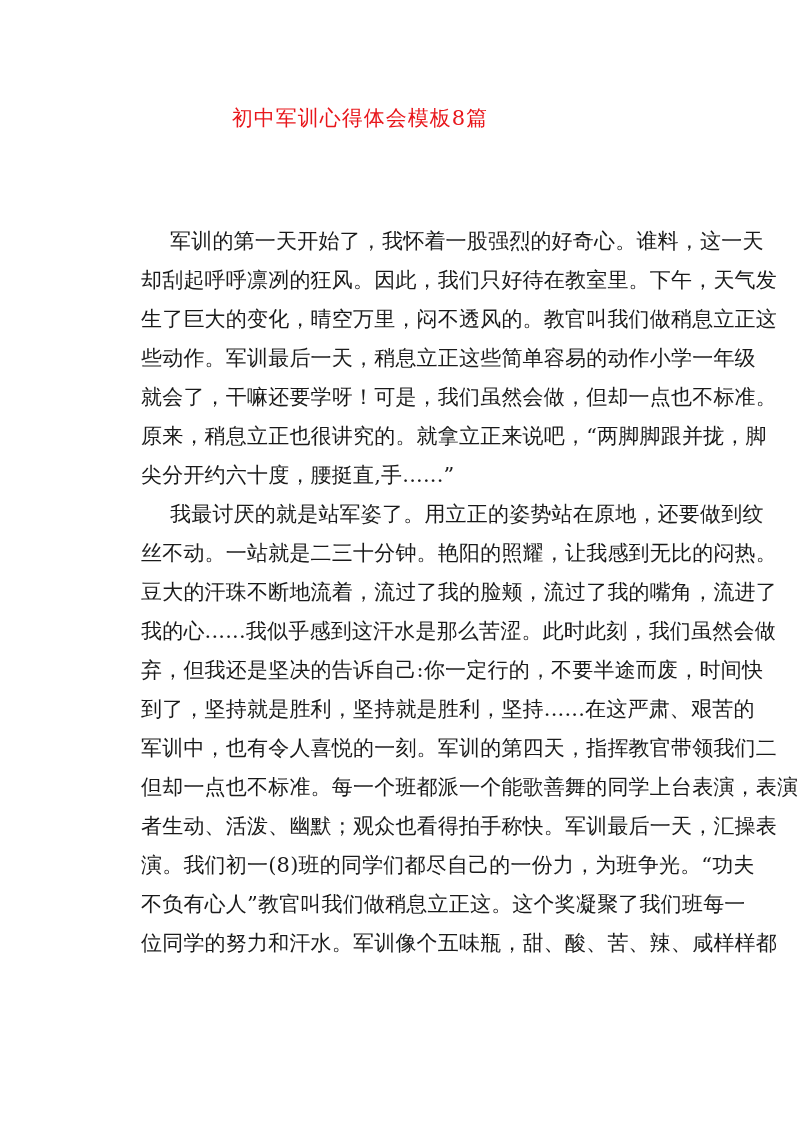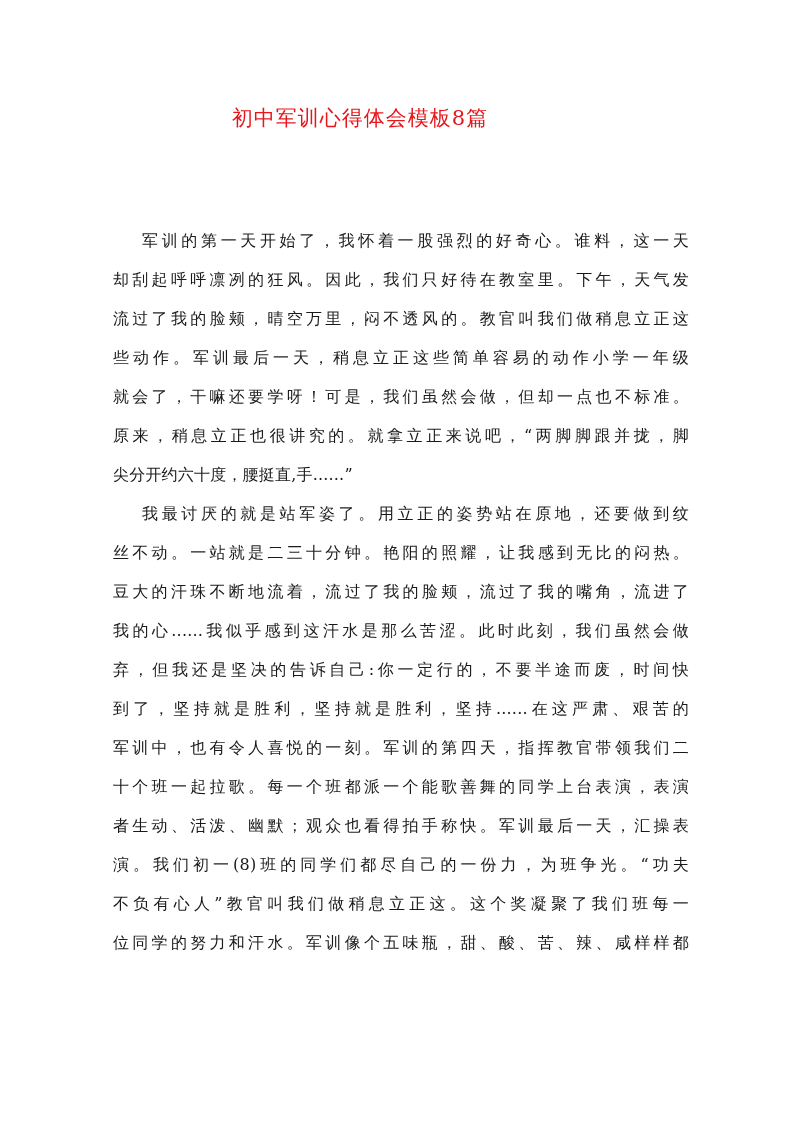--- a/index.html
+++ b/index.html
@@ -1,47 +1,47 @@
 <!DOCTYPE html>
 <html><head>
 <meta charset="utf-8">
 <style>
   html, body { margin: 0; padding: 0; background: #ffffff; }
   body { width: 800px; height: 1131px; position: relative; overflow: hidden;
          font-family: "DejaVu Serif", "Liberation Serif", serif; color: #1a1a1a; }
   .title { position: absolute; left: 0; top: 104px; width: 720px; text-align: center;
            font-size: 21px; color: #e8161b; letter-spacing: 1px; line-height: 28px; }
   .body-text { position: absolute; left: 113px; top: 226px; width: 576px; }
-  .line { height: 39px; line-height: 30px; font-size: 16px; white-space: nowrap;
-          text-align: justify; text-align-last: justify; letter-spacing: 0.2px; }
+  .line { height: 39px; line-height: 30px; font-size: 21px; white-space: nowrap;
+          text-align: justify; text-align-last: justify; letter-spacing: 0.2px; margin-left: 28px; }
   .line.indent { padding-left: 29px; }
   .line.last { text-align-last: left; }
 </style>
 </head>
 <body>
 
 <div class="title">初中军训心得体会模板8篇</div>
 
 <div class="body-text">
   <div>
     <div class="line indent">军训的第一天开始了，我怀着一股强烈的好奇心。谁料，这一天</div>
     <div class="line">却刮起呼呼凛冽的狂风。因此，我们只好待在教室里。下午，天气发</div>
-    <div class="line">流过了我的脸颊，晴空万里，闷不透风的。教官叫我们做稍息立正这</div>
+    <div class="line">生了巨大的变化，晴空万里，闷不透风的。教官叫我们做稍息立正这</div>
     <div class="line">些动作。军训最后一天，稍息立正这些简单容易的动作小学一年级</div>
     <div class="line">就会了，干嘛还要学呀！可是，我们虽然会做，但却一点也不标准。</div>
     <div class="line">原来，稍息立正也很讲究的。就拿立正来说吧，“两脚脚跟并拢，脚</div>
     <div class="line last">尖分开约六十度，腰挺直,手......”</div>
   </div>
   <div>
     <div class="line indent">我最讨厌的就是站军姿了。用立正的姿势站在原地，还要做到纹</div>
     <div class="line">丝不动。一站就是二三十分钟。艳阳的照耀，让我感到无比的闷热。</div>
     <div class="line">豆大的汗珠不断地流着，流过了我的脸颊，流过了我的嘴角，流进了</div>
     <div class="line">我的心......我似乎感到这汗水是那么苦涩。此时此刻，我们虽然会做</div>
     <div class="line">弃，但我还是坚决的告诉自己:你一定行的，不要半途而废，时间快</div>
     <div class="line">到了，坚持就是胜利，坚持就是胜利，坚持......在这严肃、艰苦的</div>
     <div class="line">军训中，也有令人喜悦的一刻。军训的第四天，指挥教官带领我们二</div>
-    <div class="line">十个班一起拉歌。每一个班都派一个能歌善舞的同学上台表演，表演</div>
+    <div class="line">但却一点也不标准。每一个班都派一个能歌善舞的同学上台表演，表演</div>
     <div class="line">者生动、活泼、幽默；观众也看得拍手称快。军训最后一天，汇操表</div>
     <div class="line">演。我们初一(8)班的同学们都尽自己的一份力，为班争光。“功夫</div>
     <div class="line">不负有心人”教官叫我们做稍息立正这。这个奖凝聚了我们班每一</div>
     <div class="line">位同学的努力和汗水。军训像个五味瓶，甜、酸、苦、辣、咸样样都</div>
   </div>
 </div>
 
 </body></html>

